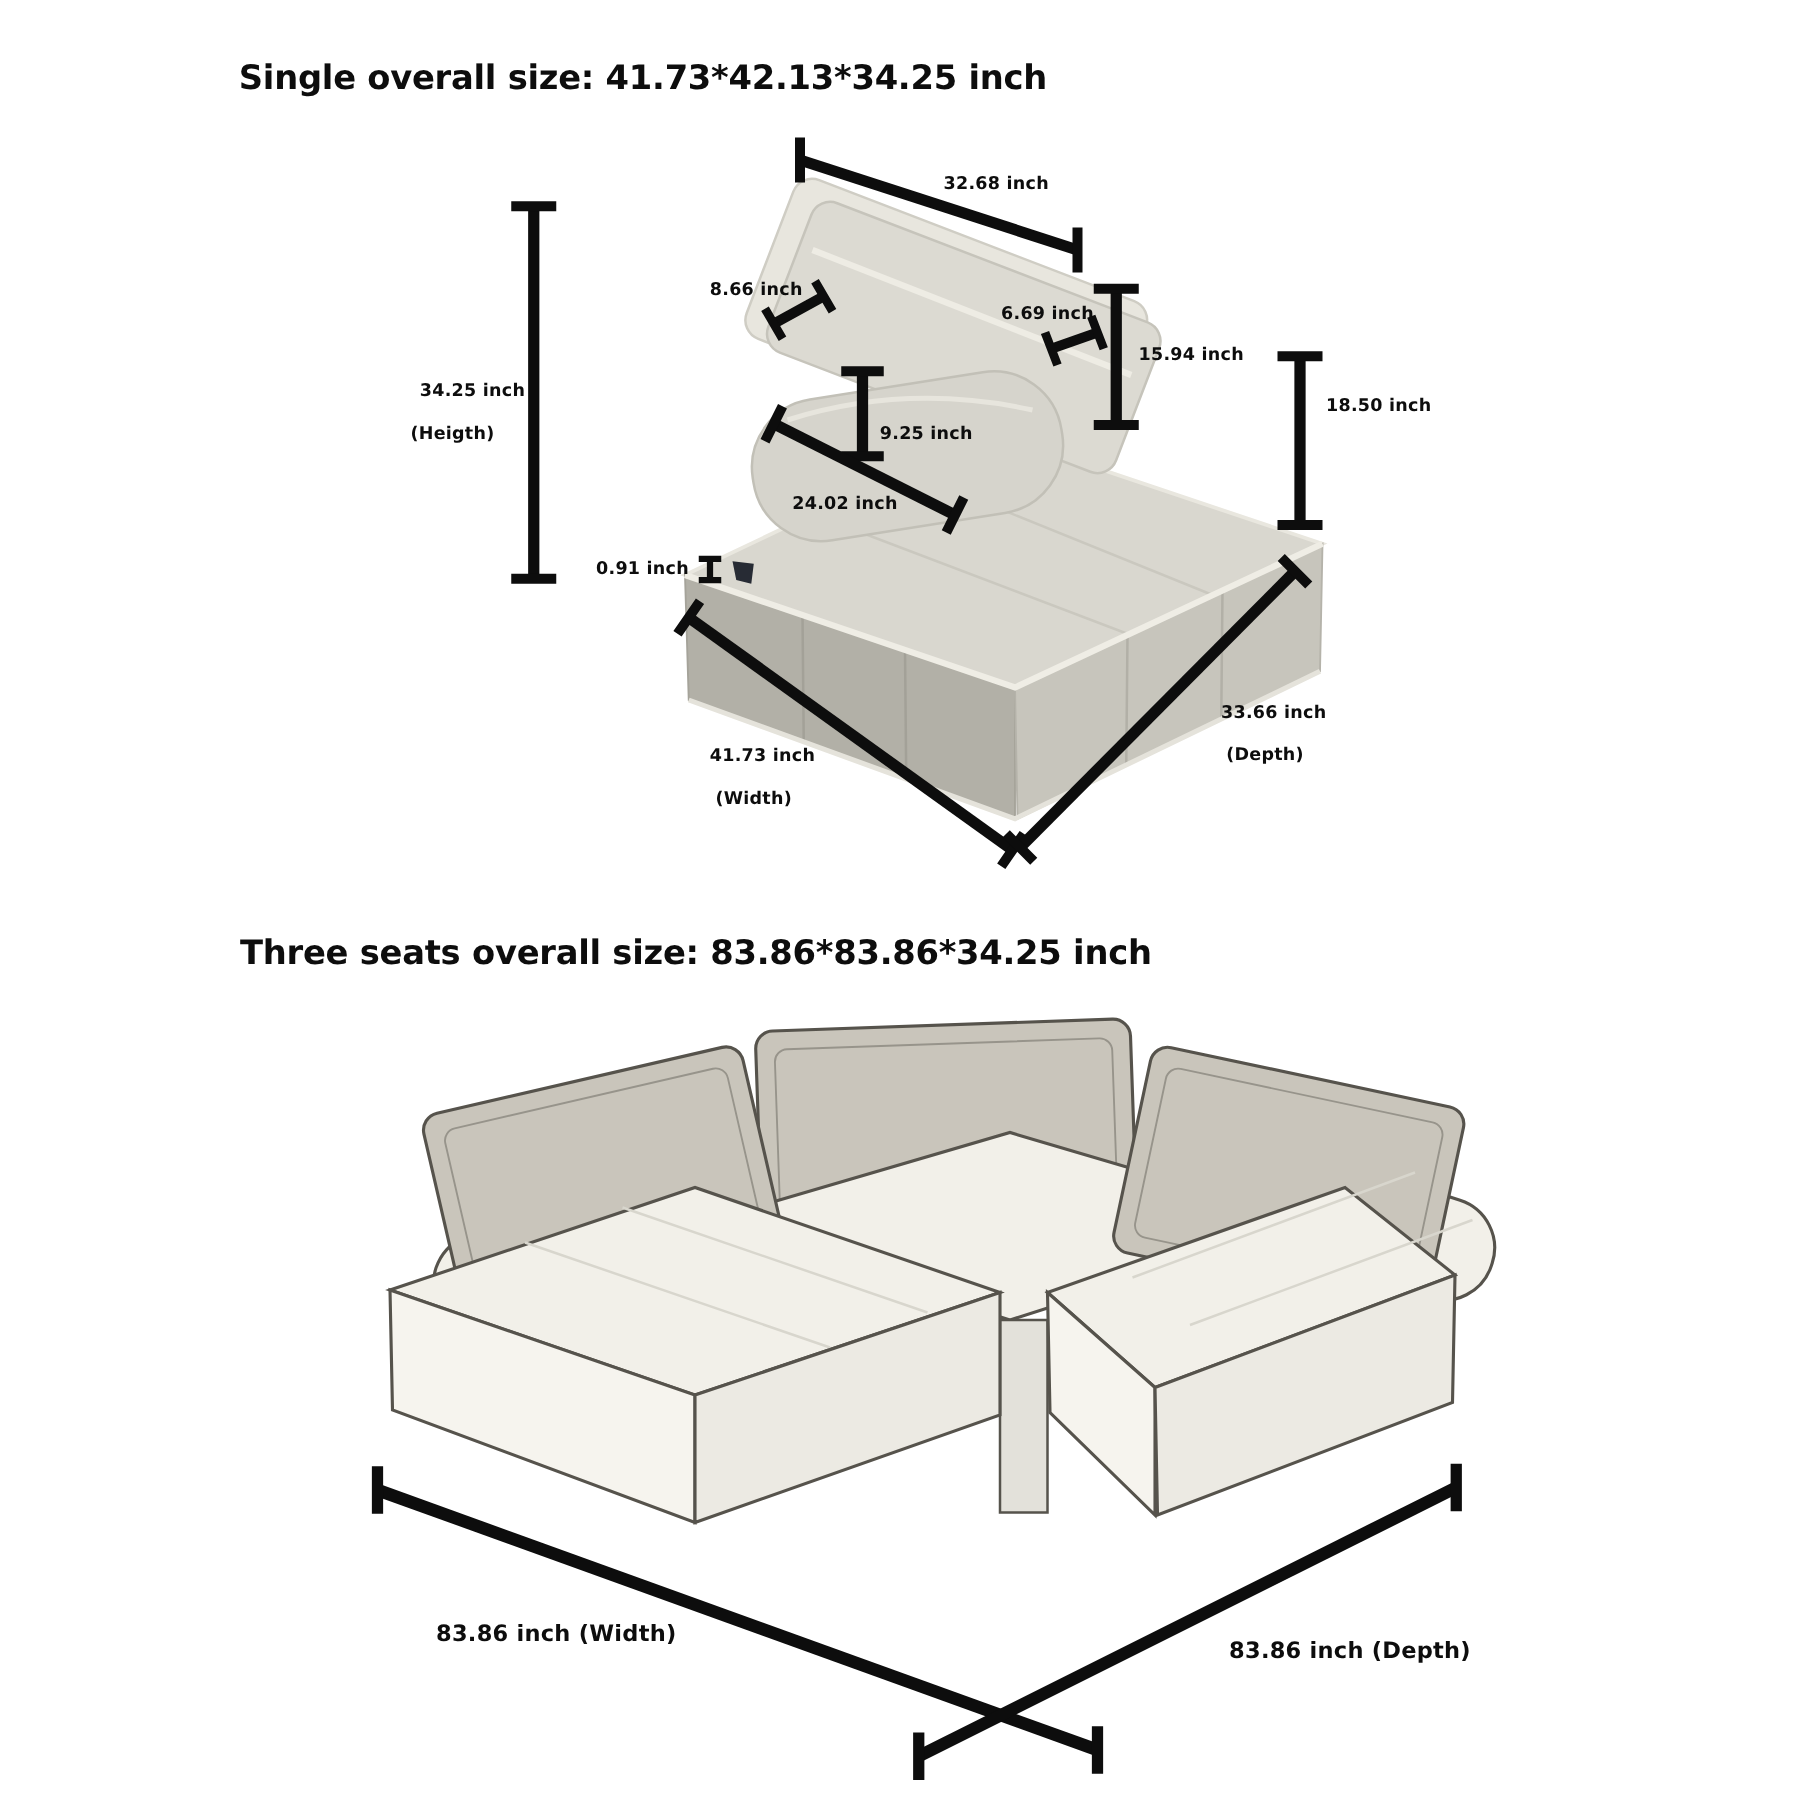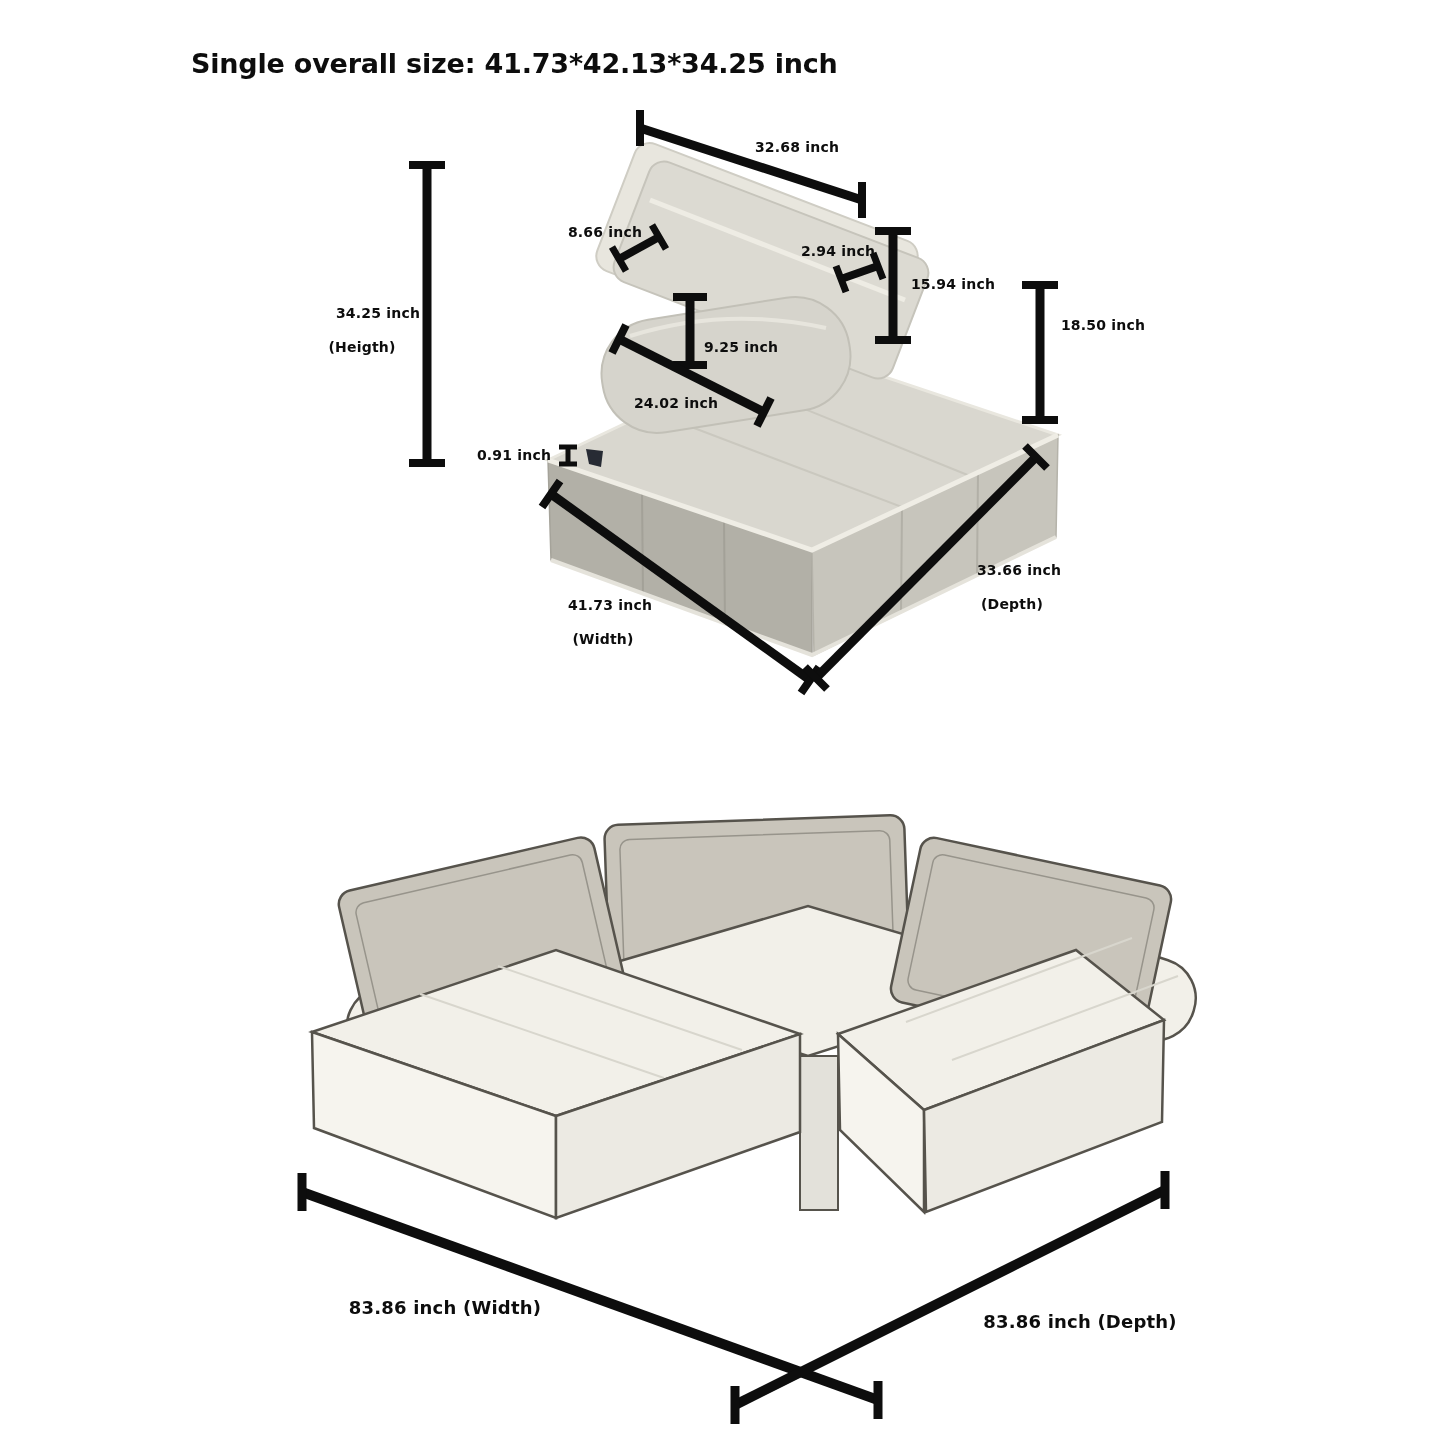--- a/index.html
+++ b/index.html
@@ -110,24 +110,25 @@
 
     <g stroke="#0d0d0d" fill="none">
       <path d="M302,1192 L878,1400" stroke-width="10"></path>
       <path d="M302,1173 L302,1211 M878,1381 L878,1419" stroke-width="9"></path>
       <path d="M735,1405 L1165,1190" stroke-width="10"></path>
       <path d="M735,1386 L735,1424 M1165,1171 L1165,1209" stroke-width="9"></path>
     </g>
   </svg>
 
   <div class="title" style="left:191px;top:63px">Single overall size: 41.73*42.13*34.25 inch</div>
+  <div class="title" style="left:192px;top:763px">Three seats overall size: 83.86*83.86*34.25 inch</div>
 
   <div class="dim" style="left:797px;top:147px">32.68 inch</div>
   <div class="dim" style="left:605px;top:232px">8.66 inch</div>
-  <div class="dim" style="left:838px;top:251px">2.94 inch</div>
+  <div class="dim" style="left:838px;top:251px">6.69 inch</div>
   <div class="dim" style="left:953px;top:284px">15.94 inch</div>
   <div class="dim" style="left:1103px;top:325px">18.50 inch</div>
   <div class="dim" style="left:741px;top:347px">9.25 inch</div>
   <div class="dim" style="left:676px;top:403px">24.02 inch</div>
   <div class="dim" style="left:514px;top:455px">0.91 inch</div>
   <div class="dim" style="left:378px;top:313px">34.25 inch</div>
   <div class="dim" style="left:362px;top:347px">(Heigth)</div>
   <div class="dim" style="left:610px;top:605px">41.73 inch</div>
   <div class="dim" style="left:603px;top:639px">(Width)</div>
   <div class="dim" style="left:1019px;top:570px">33.66 inch</div>

